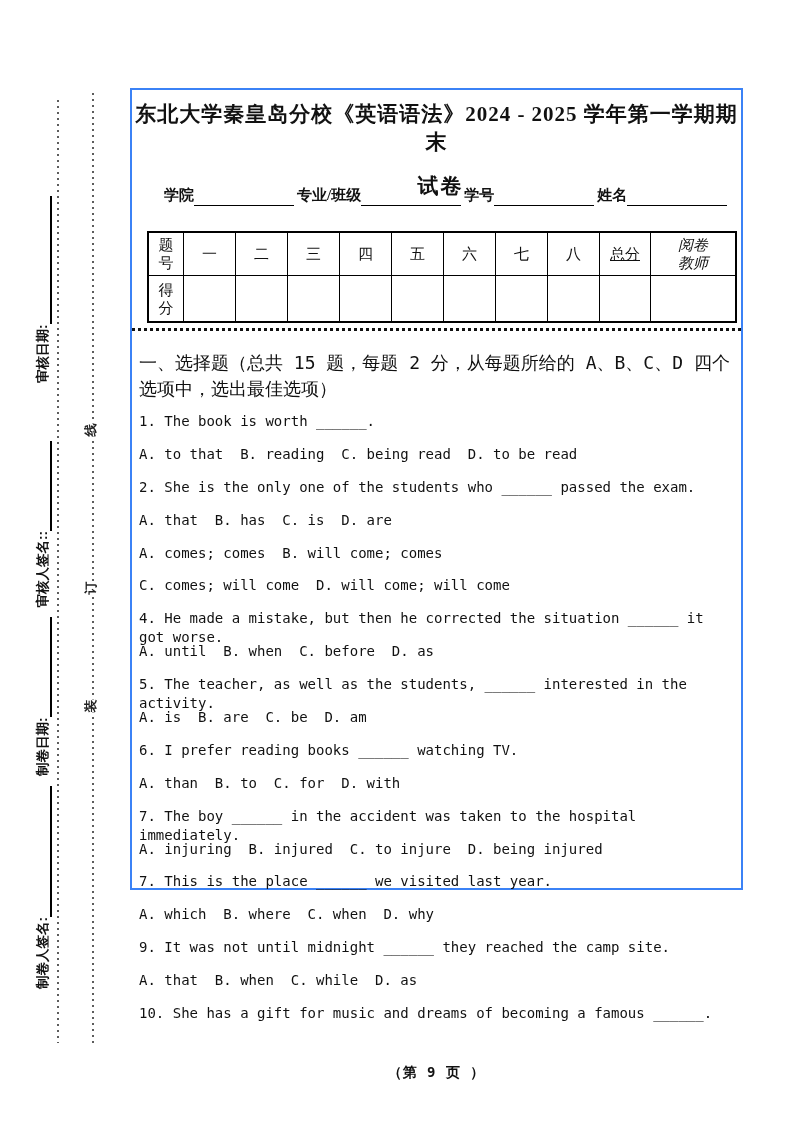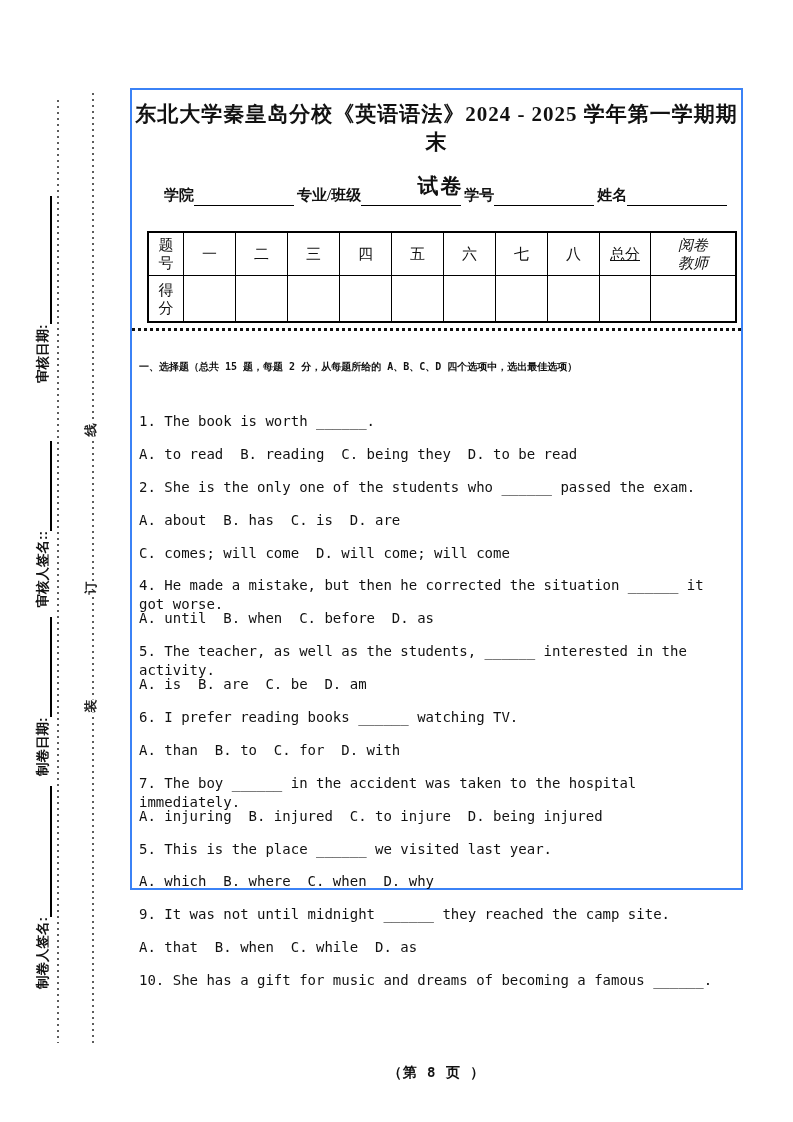--- a/index.html
+++ b/index.html
@@ -44,21 +44,21 @@
         border:2px solid #000;table-layout:fixed;
         font:15px "Liberation Serif", serif;text-align:center;}
   table.score td{border:1.5px solid #000;line-height:18px;padding:0;}
   .r1 td{height:42px;} .r2 td{height:45px;}
   .c-corner{width:34px;} .c-q{width:51px;} .c-total{width:50px;text-decoration:underline;} .c-exam{width:84px;font-style:italic;}
 
   .dotted-h{position:absolute;top:238px;left:0px;right:0px;height:3px;
         background:repeating-linear-gradient(90deg,#111 0 3px,transparent 3px 6px);}
 
   .section-heading{position:absolute;top:260px;left:7px;right:6px;
-        font-size:10px;font-weight:bold;line-height:34px;white-space:pre-wrap;}
+        font-size:18px;font-weight:normal;line-height:26px;white-space:pre-wrap;}
   .qwrap{position:absolute;top:322px;left:7px;right:17px;}
   .qline{height:32.9px;font-size:14px;line-height:19px;white-space:pre-wrap;}
 
   .page-footer{position:absolute;top:1064px;left:130px;width:613px;text-align:center;
         font:bold 14px "DejaVu Sans Mono", monospace;letter-spacing:1px;}
 </style>
 </head>
 <body>
 
 <div class="page">
@@ -150,35 +150,36 @@
       </tr>
     </tbody>
       </table>
 
     <div class="dotted-h"></div>
 
     <div class="section-heading">一、选择题（总共 15 题，每题 2 分，从每题所给的 A、B、C、D 四个选项中，选出最佳选项）</div>
 
     <div class="qwrap">
       <div class="qline">1. The book is worth ______.</div>
-      <div class="qline">A. to read  B. reading  C. being they  D. to be read</div>
+      <div class="qline">A. to that  B. reading  C. being read  D. to be read</div>
       <div class="qline">2. She is the only one of the students who ______ passed the exam.</div>
-      <div class="qline">A. about  B. has  C. is  D. are</div>
+      <div class="qline">A. that  B. has  C. is  D. are</div>
+      <div class="qline">A. comes; comes  B. will come; comes</div>
       <div class="qline">C. comes; will come  D. will come; will come</div>
       <div class="qline">4. He made a mistake, but then he corrected the situation ______ it got worse.</div>
       <div class="qline">A. until  B. when  C. before  D. as</div>
       <div class="qline">5. The teacher, as well as the students, ______ interested in the activity.</div>
       <div class="qline">A. is  B. are  C. be  D. am</div>
       <div class="qline">6. I prefer reading books ______ watching TV.</div>
       <div class="qline">A. than  B. to  C. for  D. with</div>
       <div class="qline">7. The boy ______ in the accident was taken to the hospital immediately.</div>
       <div class="qline">A. injuring  B. injured  C. to injure  D. being injured</div>
-      <div class="qline">5. This is the place ______ we visited last year.</div>
+      <div class="qline">7. This is the place ______ we visited last year.</div>
       <div class="qline">A. which  B. where  C. when  D. why</div>
       <div class="qline">9. It was not until midnight ______ they reached the camp site.</div>
       <div class="qline">A. that  B. when  C. while  D. as</div>
       <div class="qline">10. She has a gift for music and dreams of becoming a famous ______.</div>
     </div>
   </div>
 
-  <div class="page-footer">（第 8 页 ）</div>
+  <div class="page-footer">（第 9 页 ）</div>
 
 </div>
 
 </body></html>

